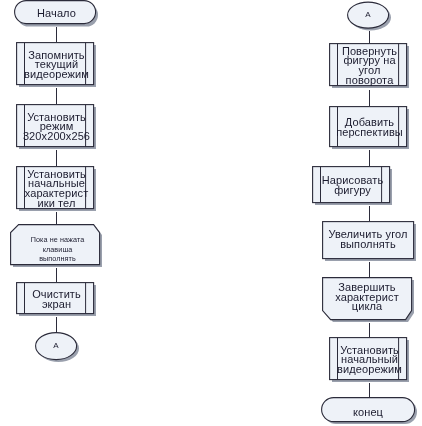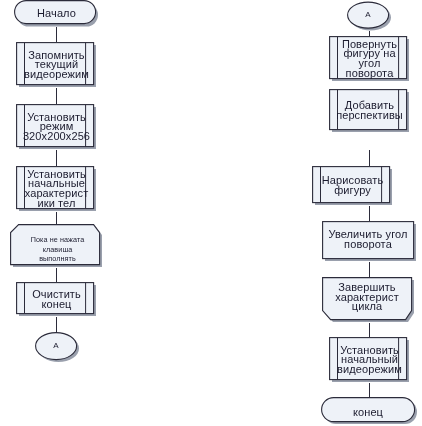--- a/index.html
+++ b/index.html
@@ -99,21 +99,21 @@
   </div>
 
   <div class="node" style="left:16px;top:282px;width:81px;height:35px;">
     <svg class="shape-svg" viewBox="0 0 81 35" preserveAspectRatio="none">
       <rect x="3" y="3" width="77" height="31" fill="#9aa0ad" stroke="none"></rect>
       <rect x="0.6" y="0.6" width="77" height="31" fill="#eef2f8" stroke="#2b2b3a" stroke-width="1.1"></rect>
       <line x1="8.5" y1="0.6" x2="8.5" y2="31.6" stroke="#2b2b3a" stroke-width="1"></line>
       <line x1="69.6" y1="0.6" x2="69.6" y2="31.6" stroke="#2b2b3a" stroke-width="1"></line>
     </svg>
     <div class="label">Очистить
-конец</div>
+экран</div>
   </div>
 
   <div class="node connector-node" style="left:35px;top:332px;width:44px;height:31px;">
     <svg class="shape-svg" viewBox="0 0 44 31" preserveAspectRatio="none">
       <ellipse cx="23.5" cy="16.5" rx="20.5" ry="13.5" fill="#9aa0ad" stroke="none"></ellipse>
       <ellipse cx="21.1" cy="14.1" rx="20.5" ry="13.5" fill="#eef2f8" stroke="#2b2b3a" stroke-width="1.1"></ellipse>
     </svg>
     <div class="label" style="width:42px;height:28px;">А</div>
   </div>
 
@@ -126,34 +126,34 @@
   <div class="conn" style="left:369px;top:383px;height:14px;"></div>
 
   <div class="node connector-node" style="left:347px;top:0px;width:44px;height:31px;">
     <svg class="shape-svg" viewBox="0 0 44 31" preserveAspectRatio="none">
       <ellipse cx="23.5" cy="17.5" rx="20.5" ry="13" fill="#9aa0ad" stroke="none"></ellipse>
       <ellipse cx="21.1" cy="15.1" rx="20.5" ry="13" fill="#eef2f8" stroke="#2b2b3a" stroke-width="1.1"></ellipse>
     </svg>
     <div class="label" style="width:42px;height:30px;">А</div>
   </div>
 
-  <div class="node" style="left:329px;top:36px;width:81px;height:46px;">
+  <div class="node" style="left:329px;top:43px;width:81px;height:46px;">
     <svg class="shape-svg" viewBox="0 0 81 46" preserveAspectRatio="none">
       <rect x="3" y="3" width="77" height="42" fill="#9aa0ad" stroke="none"></rect>
       <rect x="0.6" y="0.6" width="77" height="42" fill="#eef2f8" stroke="#2b2b3a" stroke-width="1.1"></rect>
       <line x1="8.5" y1="0.6" x2="8.5" y2="42.6" stroke="#2b2b3a" stroke-width="1"></line>
       <line x1="69.6" y1="0.6" x2="69.6" y2="42.6" stroke="#2b2b3a" stroke-width="1"></line>
     </svg>
     <div class="label">Повернуть
 фигуру на
 угол
 поворота</div>
   </div>
 
-  <div class="node" style="left:329px;top:89px;width:81px;height:44px;text-decoration:underline;">
+  <div class="node" style="left:329px;top:106px;width:81px;height:44px;text-decoration:underline;">
     <svg class="shape-svg" viewBox="0 0 81 44" preserveAspectRatio="none">
       <rect x="3" y="3" width="77" height="40" fill="#9aa0ad" stroke="none"></rect>
       <rect x="0.6" y="0.6" width="77" height="40" fill="#eef2f8" stroke="#2b2b3a" stroke-width="1.1"></rect>
       <line x1="8.5" y1="0.6" x2="8.5" y2="40.6" stroke="#2b2b3a" stroke-width="1"></line>
       <line x1="69.6" y1="0.6" x2="69.6" y2="40.6" stroke="#2b2b3a" stroke-width="1"></line>
     </svg>
     <div class="label">Добавить
 перспективы</div>
   </div>
 
@@ -167,21 +167,21 @@
     <div class="label">Нарисовать
 фигуру</div>
   </div>
 
   <div class="node" style="left:322px;top:221px;width:95px;height:41px;">
     <svg class="shape-svg" viewBox="0 0 95 41" preserveAspectRatio="none">
       <rect x="3" y="3" width="91" height="37" fill="#9aa0ad" stroke="none"></rect>
       <rect x="0.6" y="0.6" width="91" height="37" fill="#eef2f8" stroke="#2b2b3a" stroke-width="1.1"></rect>
     </svg>
     <div class="label" style="width:92px;height:38px;">Увеличить угол
-поворота</div>
+выполнять</div>
   </div>
 
   <div class="node" style="left:322px;top:277px;width:95px;height:46px;">
     <svg class="shape-svg" viewBox="0 0 95 46" preserveAspectRatio="none">
       <polygon points="3,3 92,3 92,36 86,45 11,45 3,36" fill="#9aa0ad" stroke="none"></polygon>
       <polygon points="0.6,0.6 89.6,0.6 89.6,33.6 83.6,42.6 8.6,42.6 0.6,33.6" fill="#eef2f8" stroke="#2b2b3a" stroke-width="1.1" stroke-linejoin="miter"></polygon>
     </svg>
     <div class="label" style="width:90px;height:41px;">Завершить
 характерист
 цикла</div>

